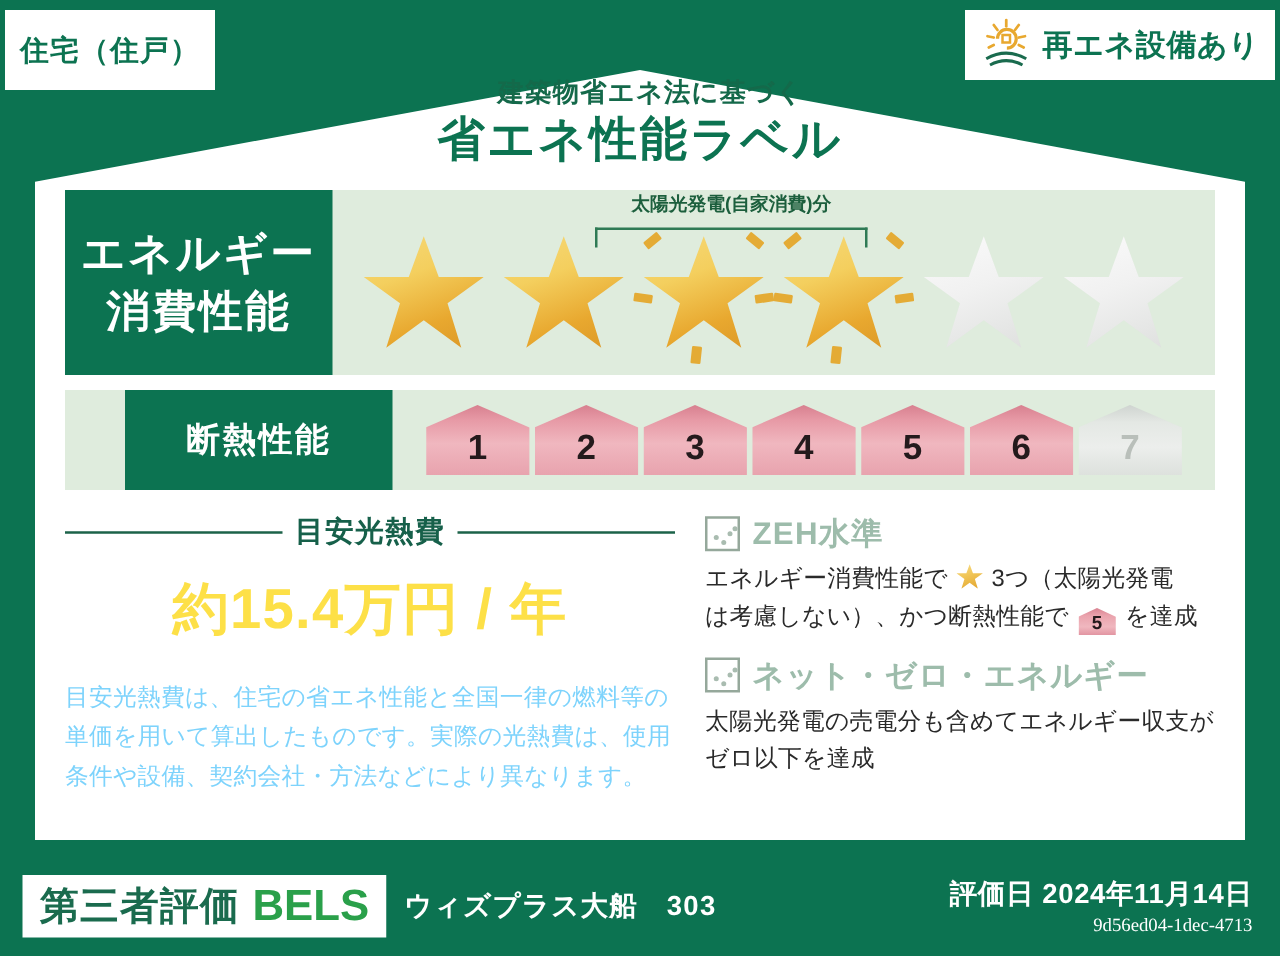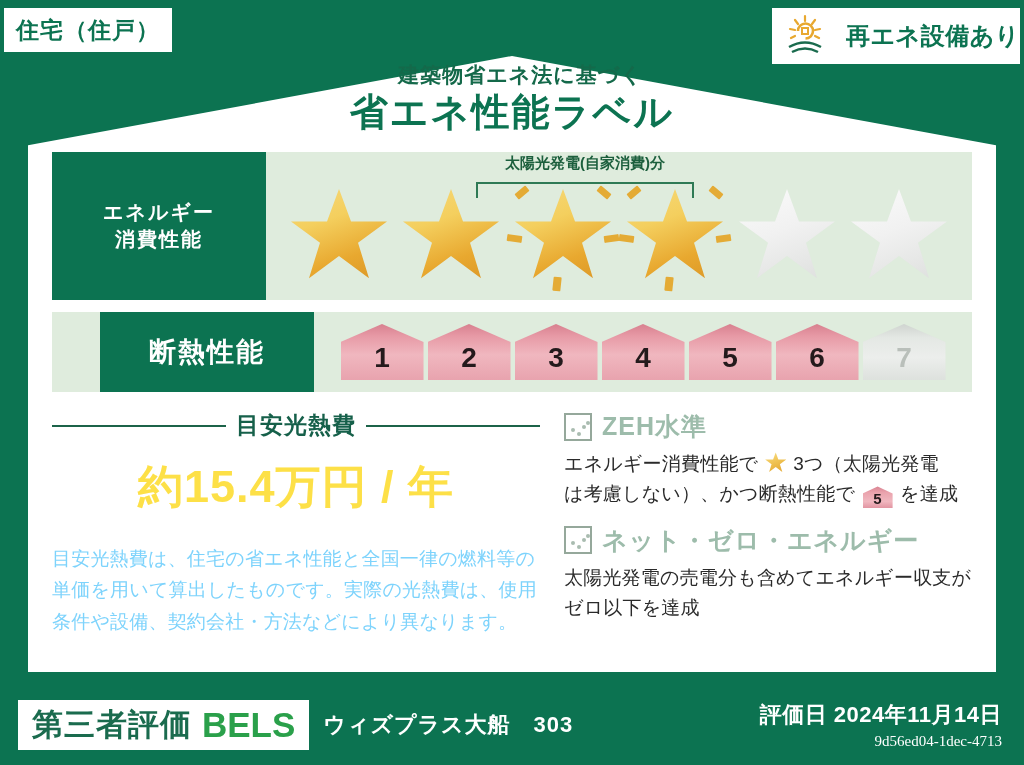--- a/index.html
+++ b/index.html
@@ -15,38 +15,38 @@
     width: 1024px;
     height: 765px;
     background: #0c7351;
     overflow: hidden;
   }
 
   
   .badge-house-type {
     position: absolute;
     left: 4px; top: 8px;
-    width: 168px; height: 44px;
+    width: 168px; height: 64px;
     background: #ffffff;
     display: flex; align-items: center; justify-content: center;
     z-index: 6;
   }
   .badge-house-type span {
     color: #0c7351;
     font-size: 23px;
     font-weight: bold;
     letter-spacing: 1px;
   }
 
   .badge-renewable {
     position: absolute;
     right: 4px; top: 8px;
     width: 248px; height: 56px;
     background: #ffffff;
-    display: flex; align-items: center; gap: 20px;
+    display: flex; align-items: center; gap: 8px;
     padding-left: 12px;
     z-index: 6;
   }
   .badge-renewable .re-label {
     color: #0c7351;
     font-size: 24px;
     font-weight: bold;
     letter-spacing: 0.5px;
   }
 
@@ -105,21 +105,21 @@
     background: #0c7351;
     color: #ffffff;
     display: flex;
     flex-direction: column;
     align-items: center;
     justify-content: center;
     font-weight: bold;
     letter-spacing: 2px;
     flex: 0 0 214px;
   }
-  .perf-row.energy .perf-label { font-size: 20px; line-height: 1.35; }
+  .perf-row.energy .perf-label { font-size: 35px; line-height: 1.35; }
   .perf-row.insul  .perf-label { font-size: 27px; }
 
   .perf-body {
     flex: 1;
     position: relative;
     display: flex;
     align-items: center;
     justify-content: center;
   }
 

